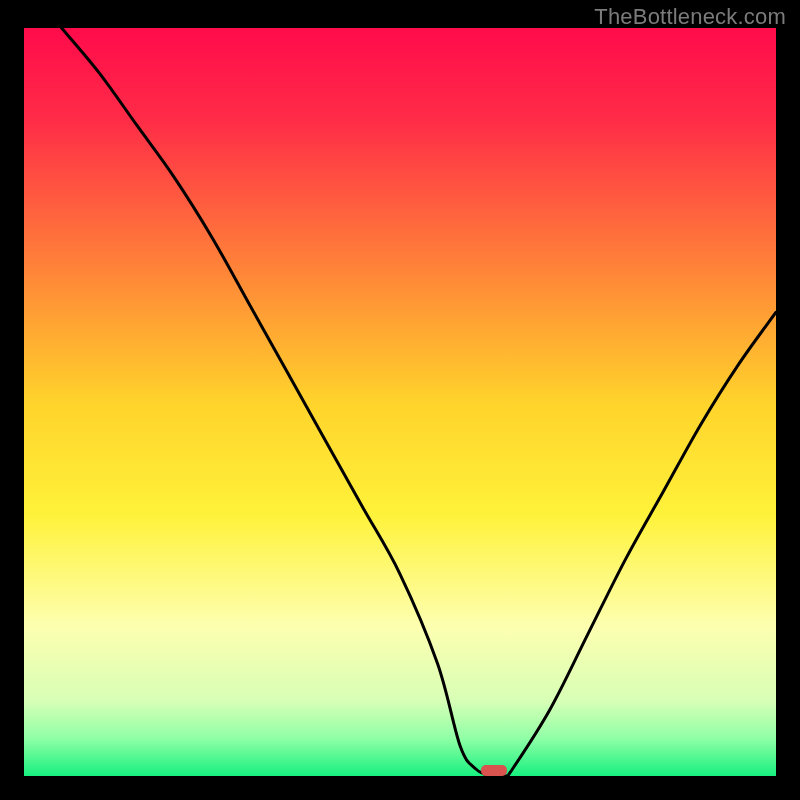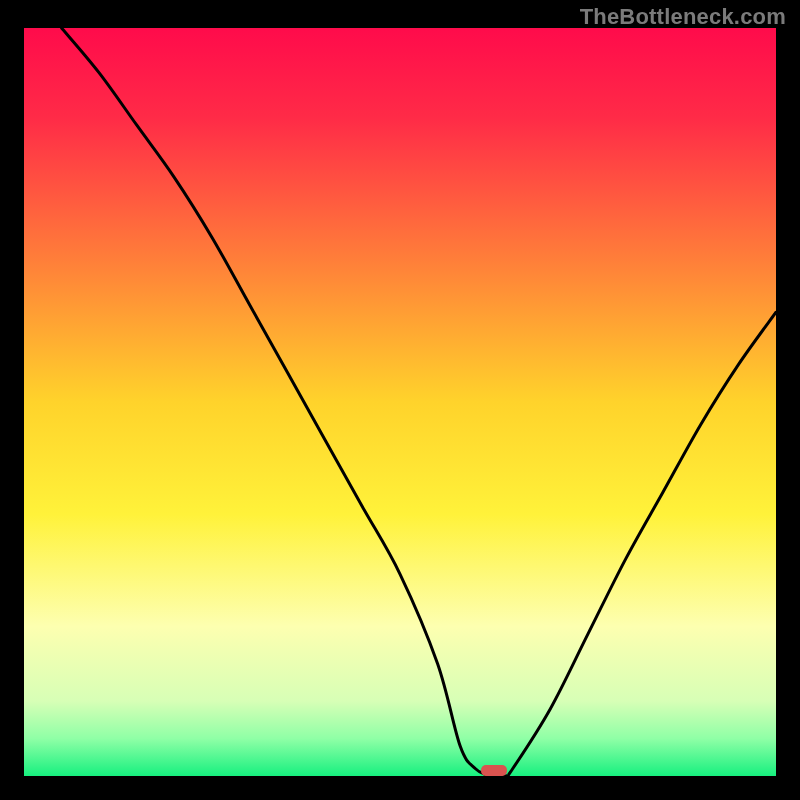--- a/index.html
+++ b/index.html
@@ -16,21 +16,21 @@
     width: 800px;
     height: 800px;
     background: #000;
   }
   .watermark {
     position: absolute;
     top: 4px;
     right: 14px;
     color: #7b7b7b;
     font-size: 22px;
-    font-weight: 700;
+    font-weight: 400;
     letter-spacing: 0.2px;
     z-index: 10;
   }
   .plot {
     position: absolute;
     left: 24px;
     top: 28px;
     width: 752px;
     height: 748px;
   }

